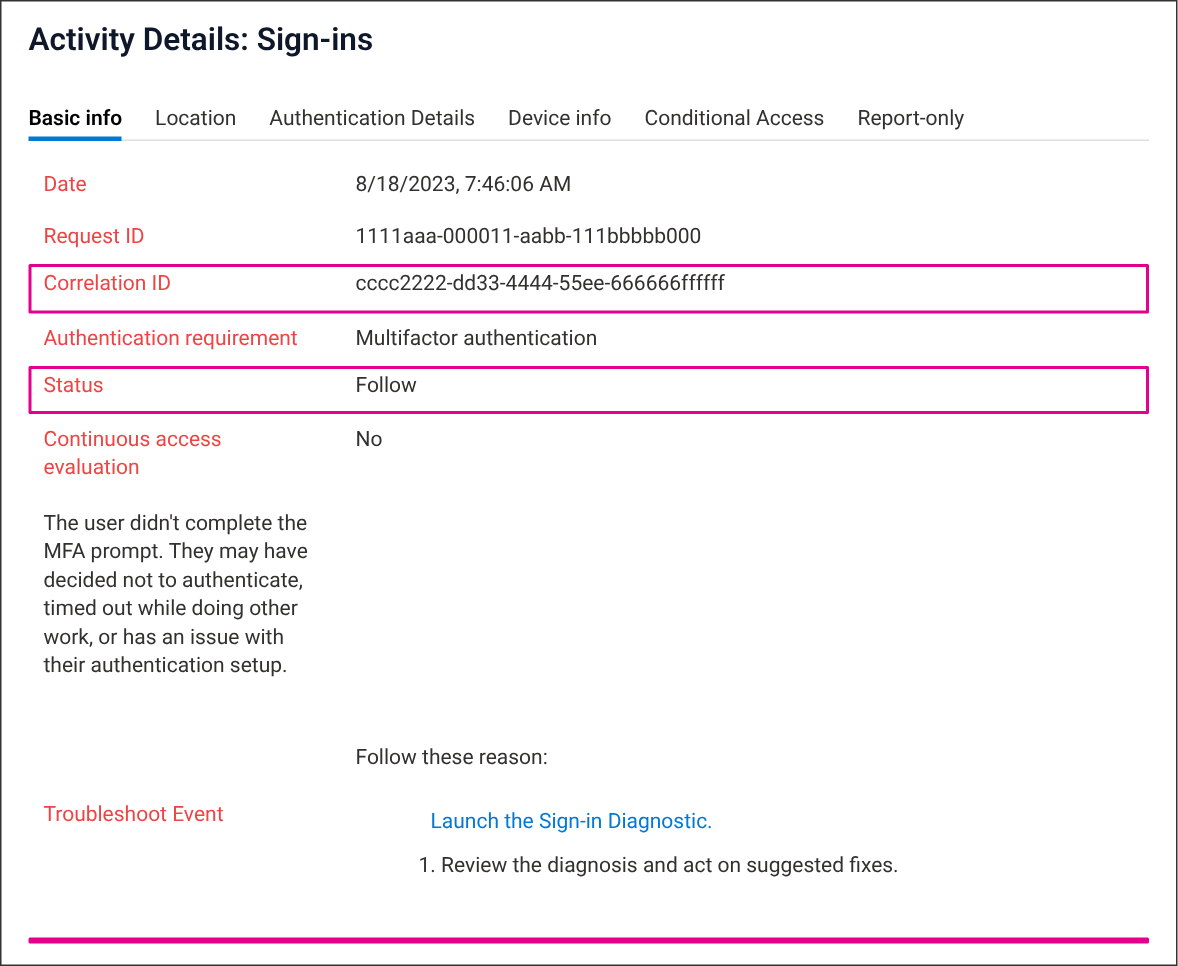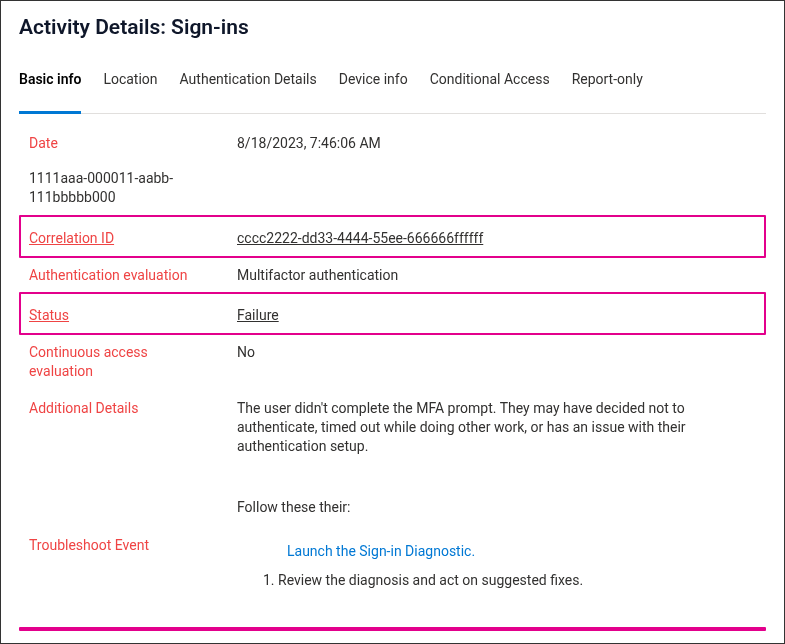--- a/index.html
+++ b/index.html
@@ -22,21 +22,21 @@
       color: #0f172a;
       margin-bottom: 26px;
     }
     .tabs {
       display: flex;
       gap: 22px;
       border-bottom: 1px solid #e1dfdd;
       margin-bottom: 12px;
     }
     .tab {
-      padding: 6px 0 24px 0;
+      padding: 6px 0 4px 0;
       font-size: 14px;
       color: #323130;
       cursor: pointer;
       border-bottom: 3px solid transparent;
       margin-bottom: -1px;
     }
     .tab.active {
       font-weight: 600;
       border-bottom-color: #0078d4;
       color: #000;
@@ -61,34 +61,34 @@
     
     .group {
       grid-column: 1 / -1;
     }
     .group-inner {
       display: grid;
       grid-template-columns: 198px 1fr;
       column-gap: 10px;
     }
     .group.callout { padding: 0; }
-    .group .label, .group .value { padding: 12px 4px 8px 8px; text-decoration: underline; }
+    .group .label, .group .value { padding: 2px 4px 8px 8px; }
     .gap-row { grid-column: 1 / -1; height: 2px; }
     .gap-row-lg { grid-column: 1 / -1; height: 30px; }
     .troubleshoot-block { padding-top: 4px; }
     .troubleshoot-block p { margin: 0; }
     .steps-indent .step-link {
       display: block;
       color: #0078d4;
       cursor: pointer;
       margin: 25px 0 10px 50px;
     }
     .steps-indent .step-item {
       display: block;
-      margin-left: 26px;
+      margin-left: 42px;
     }
     .user-callout { margin-top: 0; }
   </style>
 </head>
 <body>
 
 <div class="container">
   <h1 class="page-title">Activity Details: Sign-ins</h1>
 
   <div class="tabs">
@@ -98,53 +98,53 @@
     <div class="tab">Device info</div>
     <div class="tab">Conditional Access</div>
     <div class="tab">Report-only</div>
   </div>
 
   <div class="rows">
 
     <div class="label">Date</div>
     <div class="value">8/18/2023, 7:46:06 AM</div>
 
+    <div class="label">Request ID</div>
     <div class="value">1111aaa-000011-aabb-111bbbbb000</div>
 
     <div class="group callout">
       <div class="group-inner">
         <div class="label">Correlation ID</div>
         <div class="value">cccc2222-dd33-4444-55ee-666666ffffff</div>
       </div>
     </div>
 
-    <div class="label">Authentication evaluation</div>
+    <div class="label">Authentication requirement</div>
     <div class="value">Multifactor authentication</div>
 
     <div class="group callout">
       <div class="group-inner">
         <div class="label">Status</div>
-        <div class="value">Failure</div>
+        <div class="value">Follow</div>
       </div>
     </div>
 
     <div class="label">Continuous access evaluation</div>
     <div class="value">No</div>
 
 
     <div class="gap-row"></div>
 
-    <div class="label">Additional Details</div>
     <div class="value">The user didn't complete the MFA prompt. They may have decided not to authenticate, timed out while doing other work, or has an issue with their authentication setup.</div>
 
     <div class="gap-row-lg"></div>
 
     <div class="label" style="align-self:center;">Troubleshoot Event</div>
     <div class="value troubleshoot-block">
-      <p>Follow these their:</p>
+      <p>Follow these reason:</p>
       <div class="steps-indent">
         <span class="step-link link">Launch the Sign-in Diagnostic.</span>
         <span class="step-item">1. Review the diagnosis and act on suggested fixes.</span>
       </div>
     </div>
 
     <div class="gap-row-lg"></div>
 
     <div class="group callout user-callout">
       

